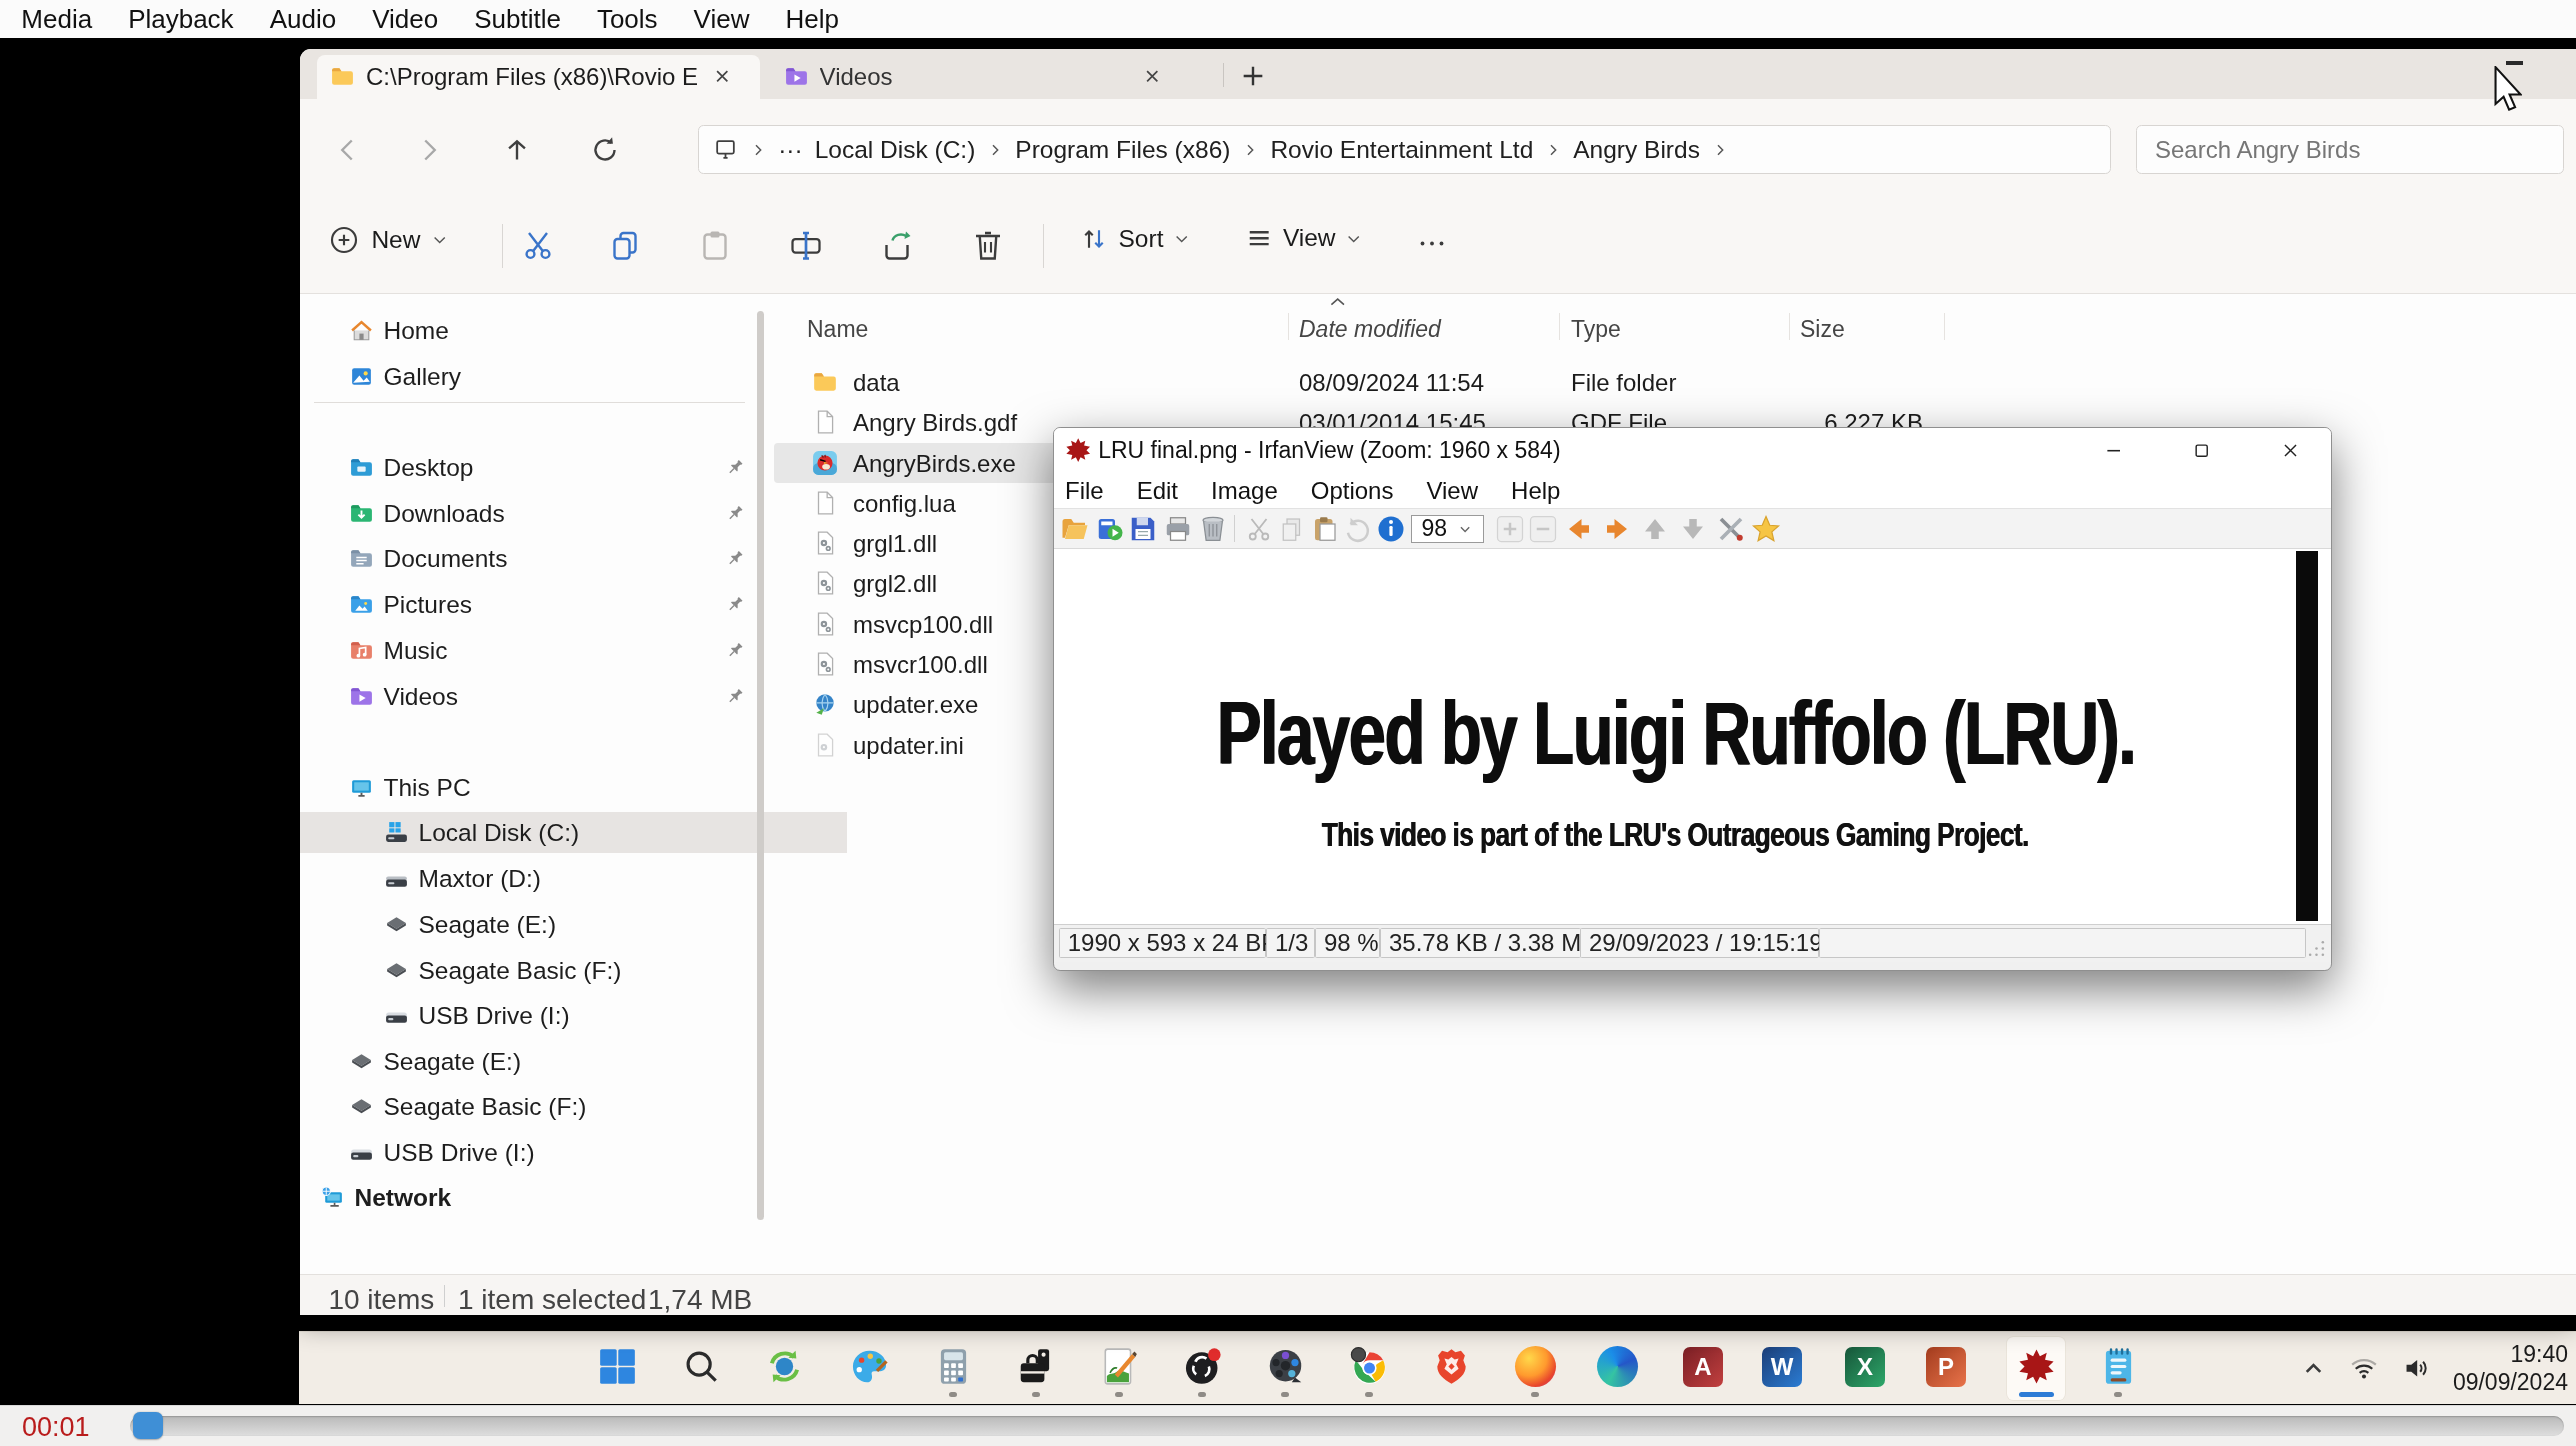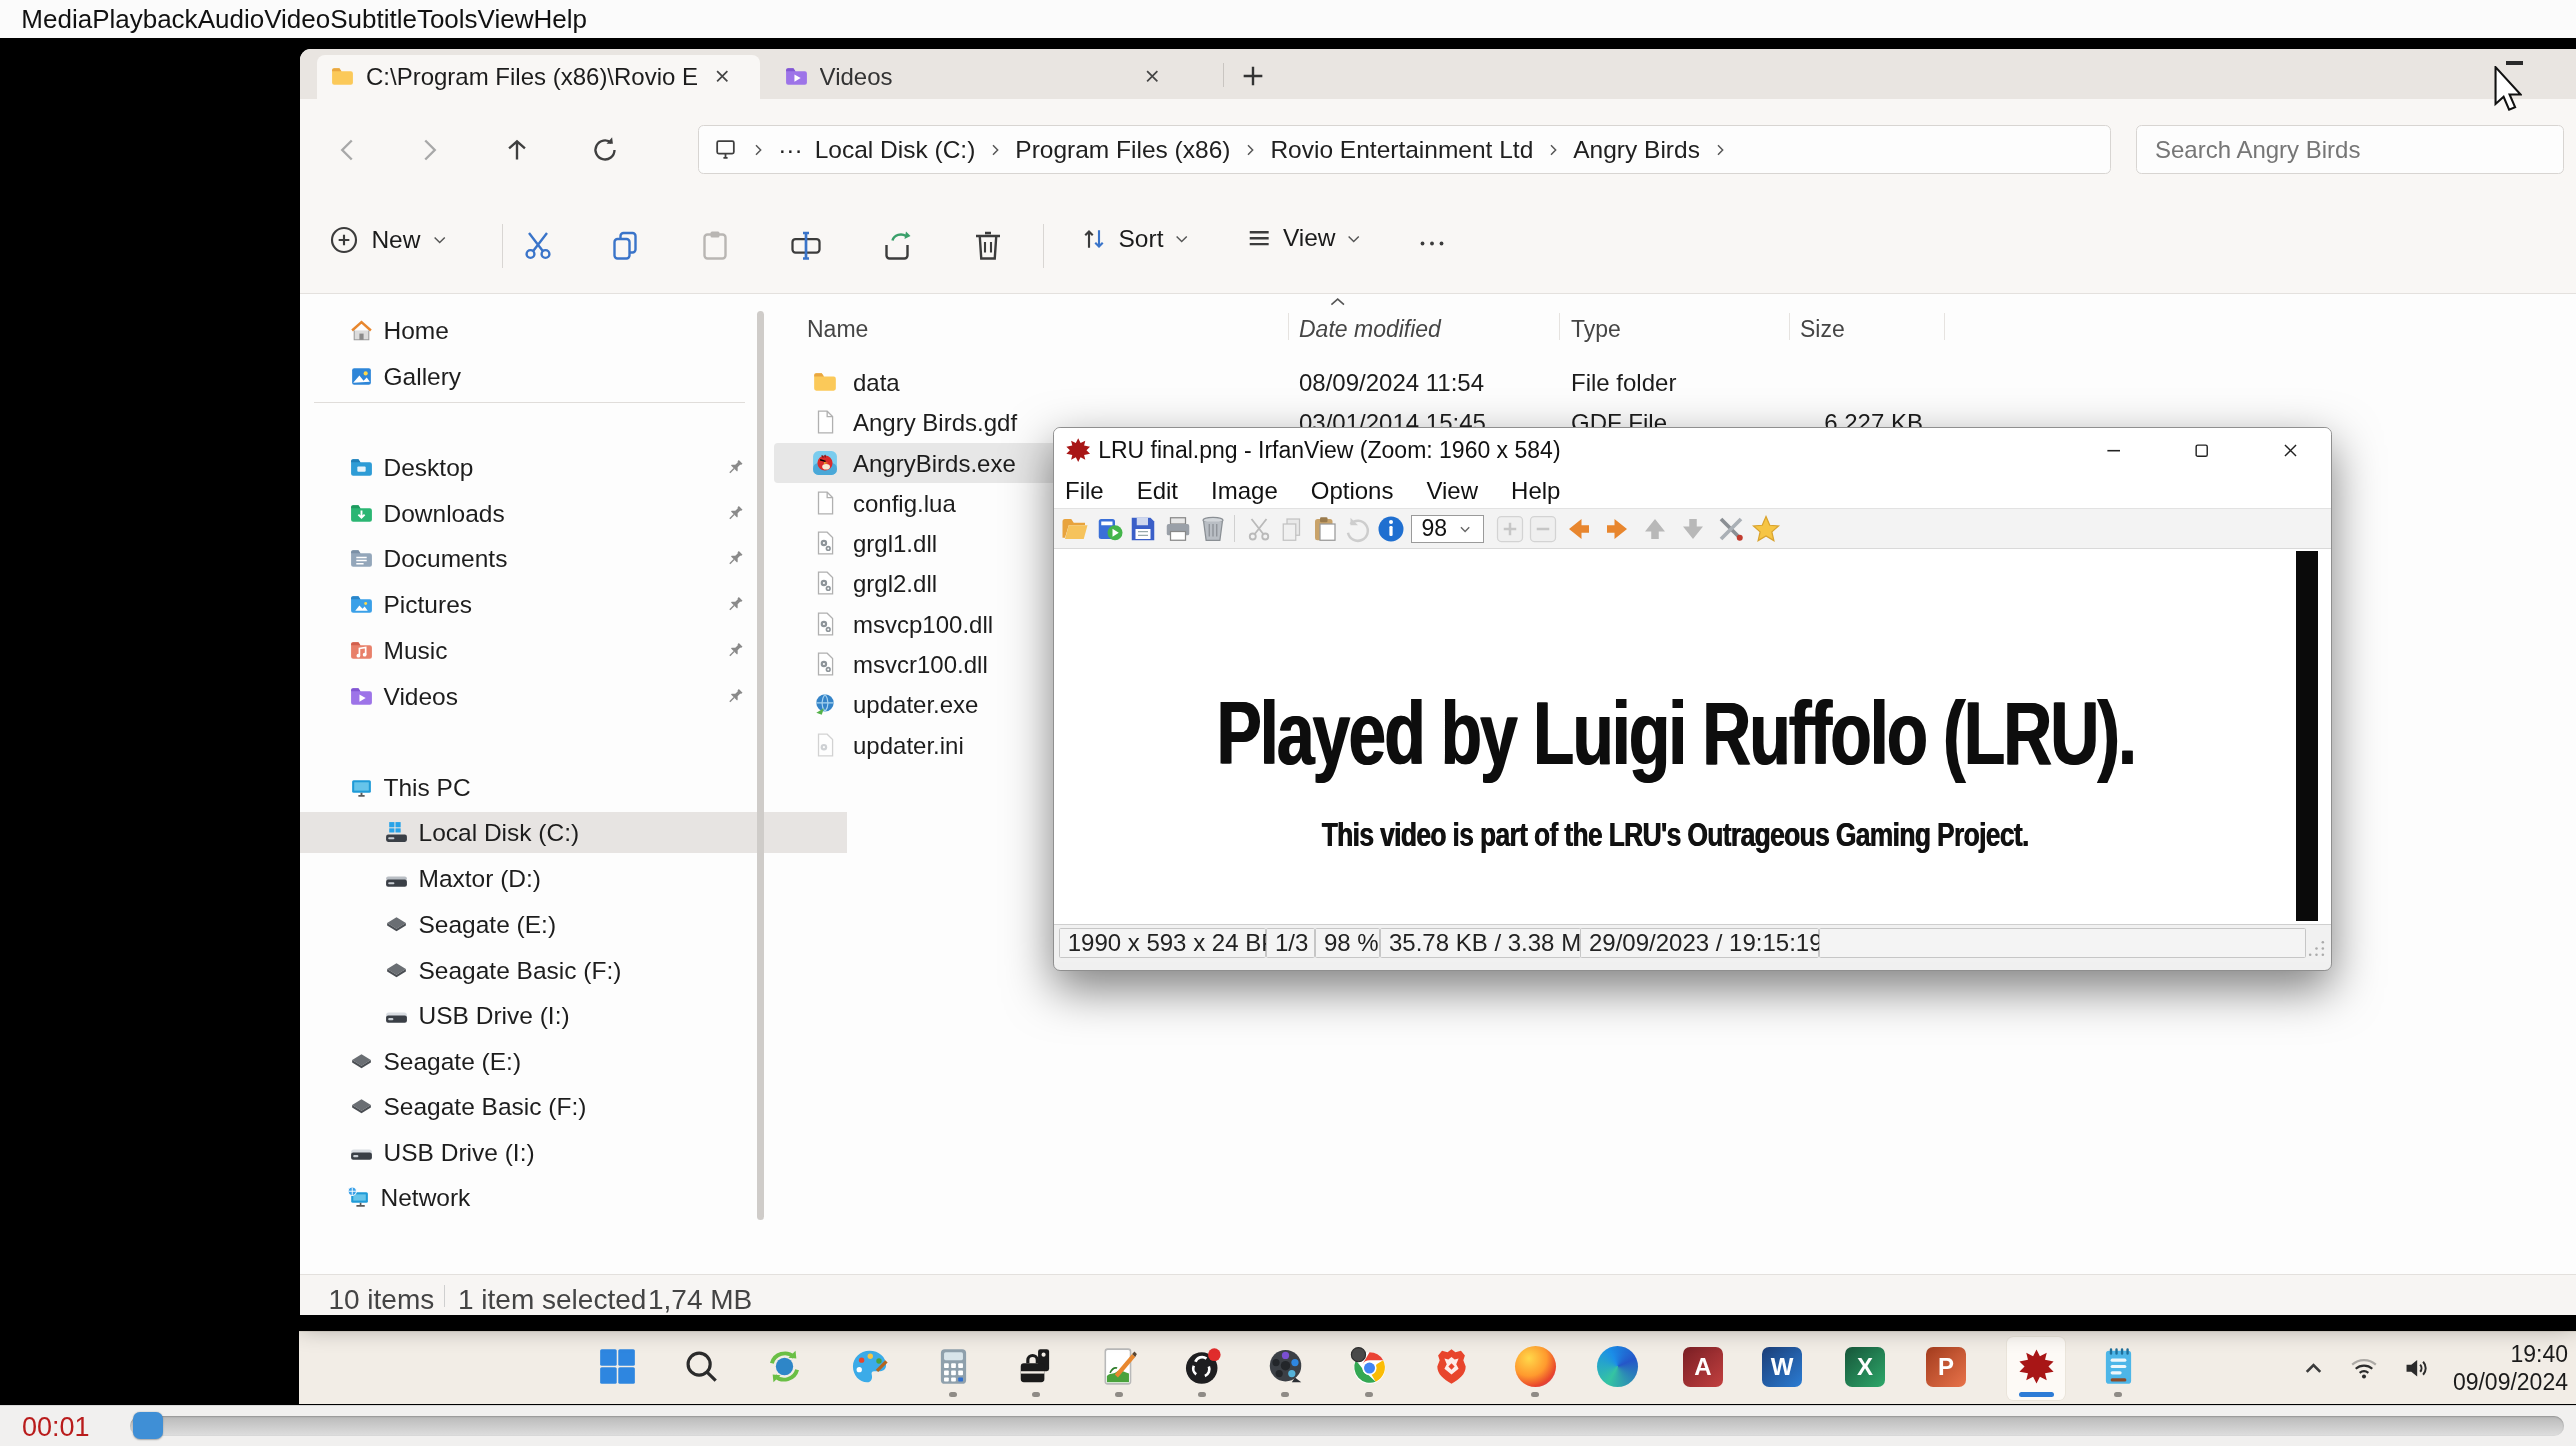--- a/index.html
+++ b/index.html
@@ -2,21 +2,21 @@
 <html style="font-size:12.6px"><head>
 <meta charset="utf-8">
 <style>
   html,body{margin:0;padding:0;}
   body{width:2576px;height:1447px;position:relative;overflow:hidden;background:#000;
        font-family:"Liberation Sans","DejaVu Sans",sans-serif;-webkit-font-smoothing:antialiased;}
   .abs{position:absolute;}
   svg{display:block;}
   
   #vlc-menubar{left:0;top:0;width:2576px;height:38px;background:#fbfbfb;z-index:7;
-    display:flex;align-items:center;padding-left:21.3px;box-sizing:border-box;}
+    display:flex;align-items:center;padding-left:21.3px;gap:36px;box-sizing:border-box;}
   #vlc-menubar span{font-size:26px;color:#111;}
   #video-backdrop{left:0;top:38px;width:2576px;height:1294px;background:#000;z-index:1;}
   #video-left{left:0;top:38px;width:299px;height:1367px;background:#000;z-index:3;}
   #vlc-controlbar{left:0;top:1405px;width:2576px;height:42px;background:#f1f0ef;border-top:0.8px solid #d9d9d9;z-index:8;box-sizing:border-box;}
   #vlc-time{left:22px;top:6.3px;font-size:27px;color:#b91c1c;}
   #vlc-track{left:130px;top:9.5px;width:2434px;height:20.5px;border-radius:10.3px;
     background:linear-gradient(#b9b9b9,#dedede);box-shadow:inset 0 0.8px 1.6px rgba(0,0,0,.25);}
   #vlc-handle{left:133px;top:6.3px;width:30px;height:27px;border-radius:7.1px;background:#3f8fd6;box-shadow:0 0.8px 1.6px rgba(0,0,0,.3);}
   
   #explorer{left:300px;top:49px;width:2276px;height:1265px;background:#fdfdfd;z-index:4;
@@ -434,21 +434,21 @@
       <span class="lbl">Seagate Basic (F:)</span>
     </div>
     <div class="abs sb-row" style="top:838px;padding-left:49px;">
       <svg class="sb-ico" viewBox="0 0 24 24">
           <rect x="2" y="9" width="20" height="5" rx="2.5" fill="#d9dde2"></rect>
           <rect x="2" y="12" width="20" height="7" rx="2" fill="#3a3f46"></rect>
           <rect x="4" y="14.5" width="5" height="2" rx="1" fill="#c9ced4"></rect>
         </svg>
       <span class="lbl">USB Drive (I:)</span>
     </div>
-    <div class="abs sb-row" style="top:883px;padding-left:46px;">
+    <div class="abs sb-row" style="top:883px;padding-left:20px;font-weight:bold;">
       <svg class="sb-ico" viewBox="0 0 24 24">
           <rect x="5" y="7" width="16" height="10" rx="1.5" fill="#1f9bd7"></rect>
           <rect x="7" y="9" width="12" height="6" fill="#66c4ea"></rect>
           <path d="M10 20h8M14 17v3" stroke="#5a5a5a" stroke-width="1.6"></path>
           <circle cx="6" cy="6" r="4" fill="#3aa0e8" stroke="#fff" stroke-width="1"></circle>
           <path d="M2.5 6h7M6 2.5v7" stroke="#fff" stroke-width=".9"></path>
         </svg>
       <span class="lbl">Network</span>
     </div>
     <div id="sb-scroll" class="abs"></div>

